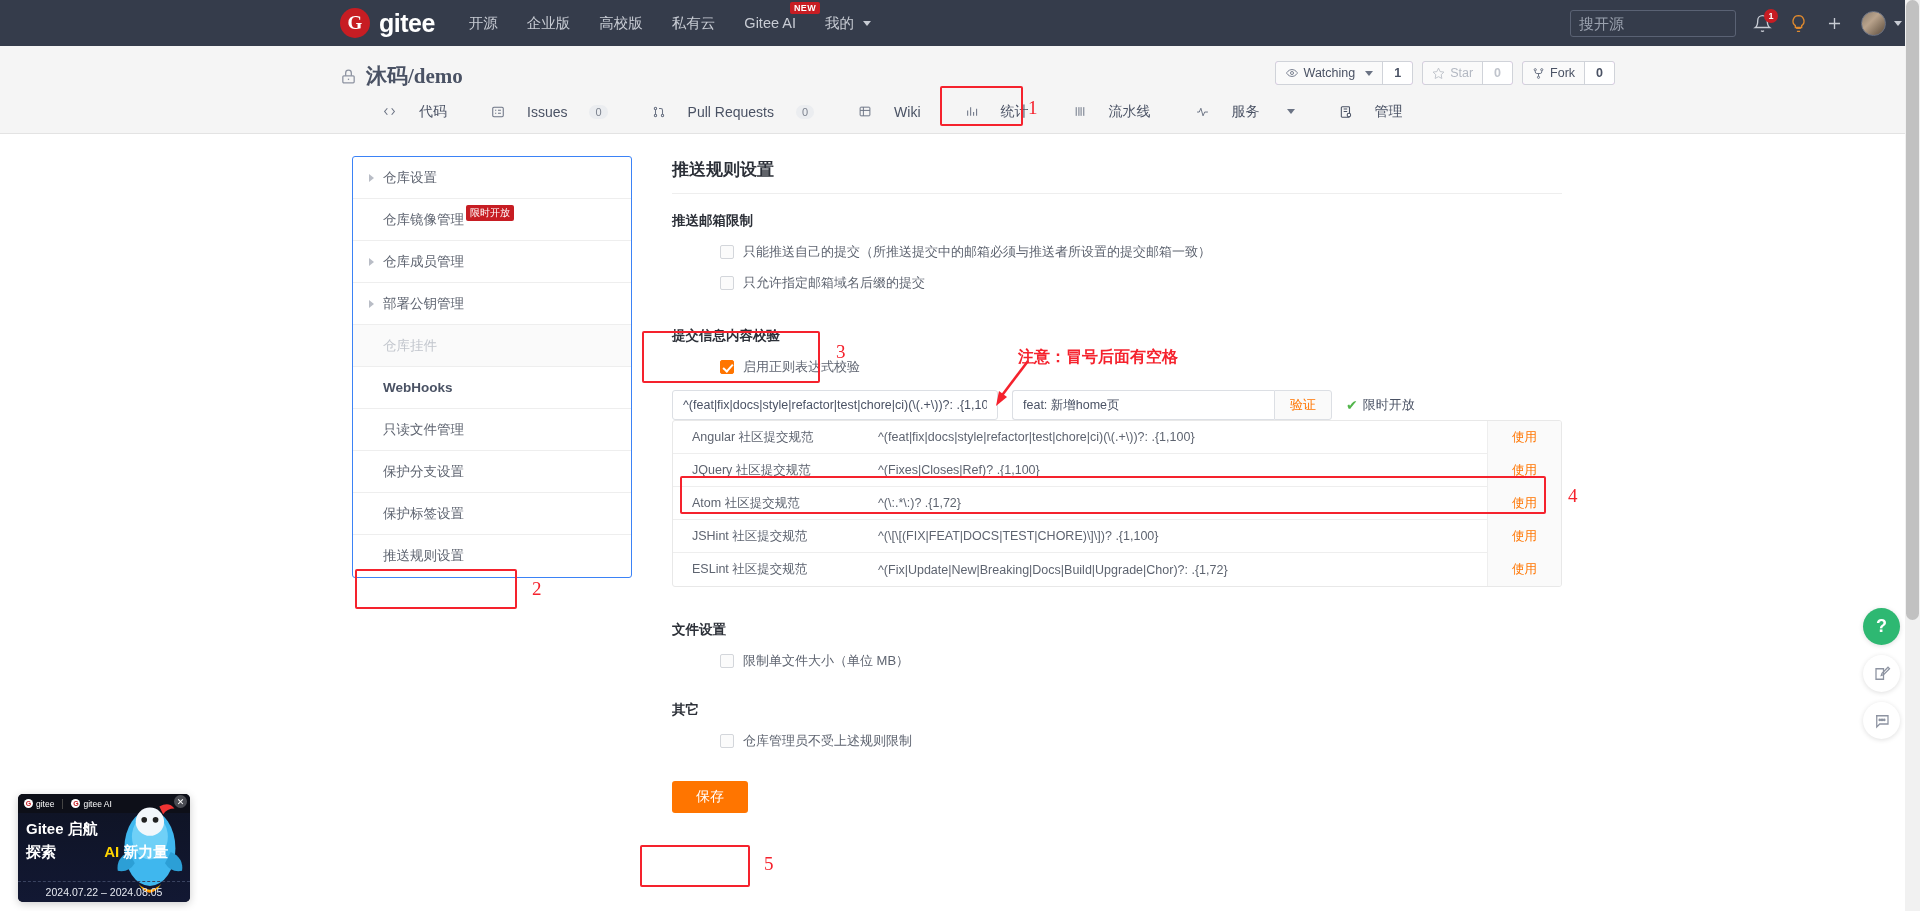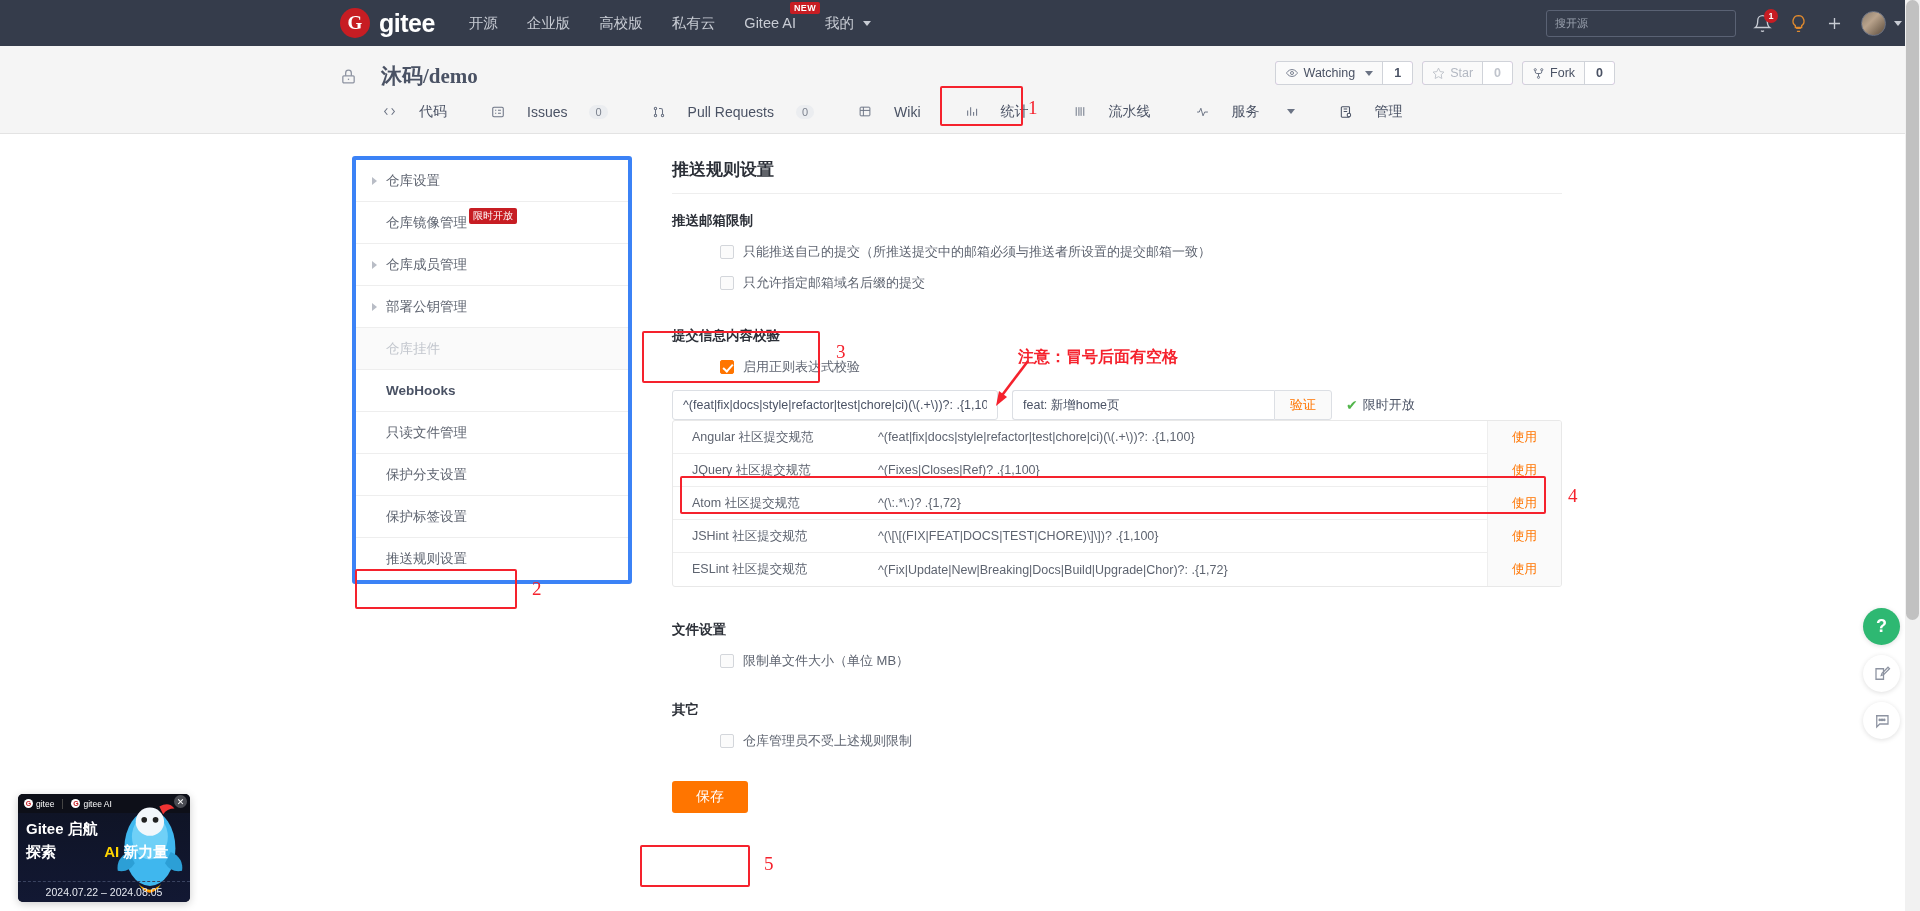--- a/index.html
+++ b/index.html
@@ -38,42 +38,42 @@
   .caret-down {
     display:inline-block; width:0;height:0;margin-left:5px;
     border-left:4px solid transparent;border-right:4px solid transparent;
     border-top:5px solid #c8ccd4; vertical-align: middle;
   }
   .nav-right {
     position:absolute; right: 18px; top: 0; height: 46px;
     display:flex; align-items:center; gap: 17px;
   }
   .search-box {
-    width: 190px; height: 27px; background: transparent;
+    width: 166px; height: 27px; background: transparent;
     border: 1px solid #5a6274; border-radius: 3px;
-    color: #aab0bb; font-size: 11px; padding: 0 8px;
+    color: #aab0bb; font-size: 15px; padding: 0 8px;
     font-family: inherit; outline: none;
   }
   .search-box::placeholder { color:#9aa1ae; }
   .icon-btn { position: relative; cursor: pointer; line-height: 0; }
   .bell-badge {
     position:absolute; top:-5px; right:-6px; background:#c71d23; color:#fff;
     font-size:9px; font-weight:bold; border-radius:50%;
     width:14px;height:14px; display:flex;align-items:center;justify-content:center;
   }
   .avatar-wrap { display:flex; align-items:center; gap:3px; }
   .avatar {
     width: 25px; height: 25px; border-radius: 50%;
     background: linear-gradient(135deg,#8a7b6b 0%, #b9a38c 40%, #5a4a3a 100%);
     border: 1px solid #6b7283;
   }
 
   
   .repo-header { padding: 16px 0 0 340px; background: #f5f5f5; position: relative; }
-  .repo-title { display:flex; align-items:center; gap: 24px; }
+  .repo-title { display:flex; align-items:center; gap: 9px; }
   .repo-name { font-size: 21px; font-weight: bold; color: #4a5264; font-family:"Liberation Serif", serif; }
   .repo-actions {
     position: absolute; right: 305px; top: 15px; display: flex; gap: 9px;
   }
   .btn-group { display:flex; border:1px solid #d0d3d9; border-radius:3px; overflow:hidden; background:#f0abfc; }
   .btn-group > div {
     font-size: 12.5px; color: #4a5264; padding: 4px 9px; background:#fafafa;
     display:flex;align-items:center; gap:5px; white-space:nowrap;
   }
   .btn-group .count { border-left: 1px solid #d0d3d9; font-weight: bold; background:#fff; padding:4px 11px; }
@@ -97,21 +97,21 @@
   
   .anno-box { position:absolute; border: 2px solid #f5222d; border-radius: 2px; pointer-events:none; }
   .anno-num {
     position:absolute; color:#f5222d; font-size: 19px;
     font-family:"Liberation Serif", serif;
   }
 
   
   .content { display:flex; padding-top: 22px; }
   .sidebar {
-    width: 280px; margin-left: 352px; border: 4px solid #3b82f6; border-radius:3px;
+    width: 280px; margin-left: 352px; border: 1px solid #3b82f6; border-radius:3px;
     background:#fff; overflow:hidden; align-self: flex-start; text-align: center;
   }
   .side-item {
     height: 42px; display:flex; align-items:center; padding: 0 0 0 30px;
     border-bottom: 1px solid #eee; font-size: 13.5px; color:#5e6470; position:relative;
     cursor:pointer;
   }
   .side-item:last-child { border-bottom: none; }
   .side-item.disabled { color:#c2c6cd; background:#fafafa; cursor:default; }
   .side-item .arrow {

